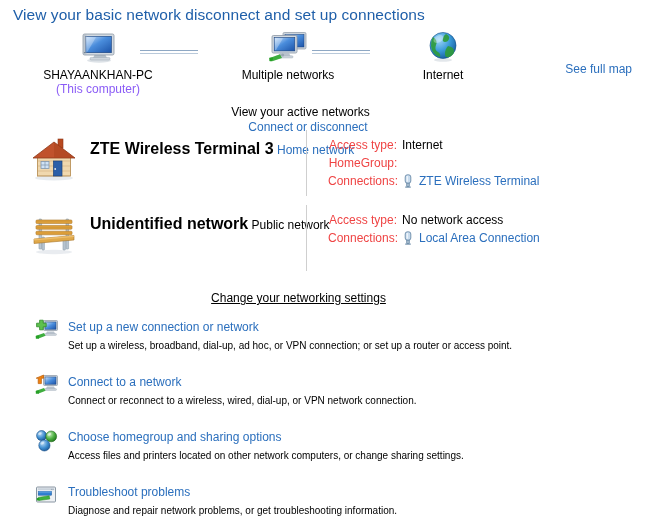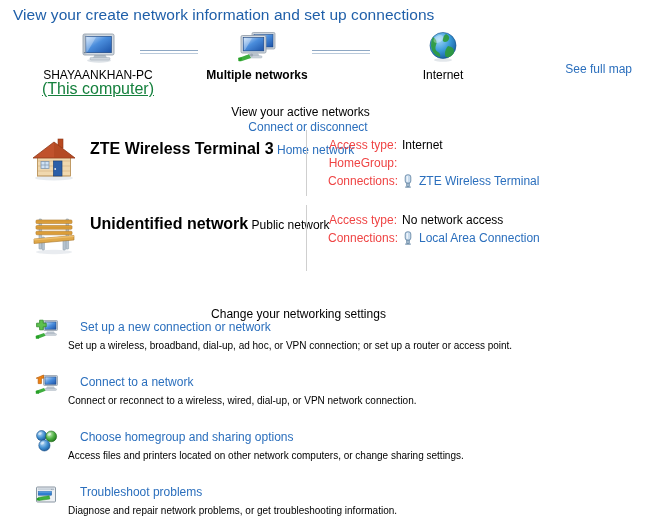--- a/index.html
+++ b/index.html
@@ -50,27 +50,26 @@
   }
   .map-node .nlabel {
     display: block;
     font-size: 12px;
     line-height: 14px;
     color: #000;
     white-space: nowrap;
   }
   .map-node .nsub {
     display: block;
-    font-size: 16px;
+    font-size: 12px;
     line-height: 14px;
-    color: #15803d;
-    text-decoration: underline;
+    color: #8b5cf6;
   }
   #node-pc   { left: 23px;  top: 2px; }
-  #node-mult { left: 182px; top: 2px; font-weight: bold; }
+  #node-mult { left: 213px; top: 2px; }
   #node-inet { left: 368px; top: 2px; }
 
   .map-link {
     position: absolute;
     width: 58px;
     height: 6px;
     top: 22px;
   }
   .map-link i {
     display: block;
@@ -112,21 +111,21 @@
   }
   .section-head .tail-link {
     padding-left: 8px;
     color: #2b6fbd;
     text-decoration: none;
     cursor: pointer;
     white-space: nowrap;
   }
 
   #head-active  { top: 105px; width: 582px; }
-  #head-change  { top: 307px; width: 578px; }
+  #head-change  { top: 291px; width: 578px; text-decoration: underline; }
 
   
   .net-row {
     position: absolute;
     left: 0;
     width: 666px;
     height: 70px;
   }
   #net-row-1 { top: 130px; }
   #net-row-2 { top: 205px; }
@@ -217,39 +216,38 @@
   }
   .setting .slink {
     position: absolute;
     left: 68px;
     top: 1px;
     font-size: 12px;
     color: #2b6fbd;
     text-decoration: none;
     cursor: pointer;
     white-space: nowrap;
-    margin-left: 12px;
   }
   .setting .sdesc {
     position: absolute;
     left: 68px;
     top: 21px;
     font-size: 10px;
     color: #000;
     white-space: nowrap;
   }
   #setting-0 { top: 319px; }
   #setting-1 { top: 374px; }
   #setting-2 { top: 429px; }
   #setting-3 { top: 484px; }
 </style>
 </head>
 <body>
 
-<div class="page-title">View your create network information and set up connections</div>
+<div class="page-title">View your basic network disconnect and set up connections</div>
 
 <div class="net-map">
 
   <div class="map-node" id="node-pc">
     <span class="glyph">
       <svg width="44" height="34" viewBox="0 0 44 34" xmlns="http://www.w3.org/2000/svg">
         <defs>
           <linearGradient id="scr1" x1="0" y1="0" x2="1" y2="1">
             <stop offset="0" stop-color="#cfe4fb"></stop>
               <stop offset="0.45" stop-color="#4a8ddc"></stop>

